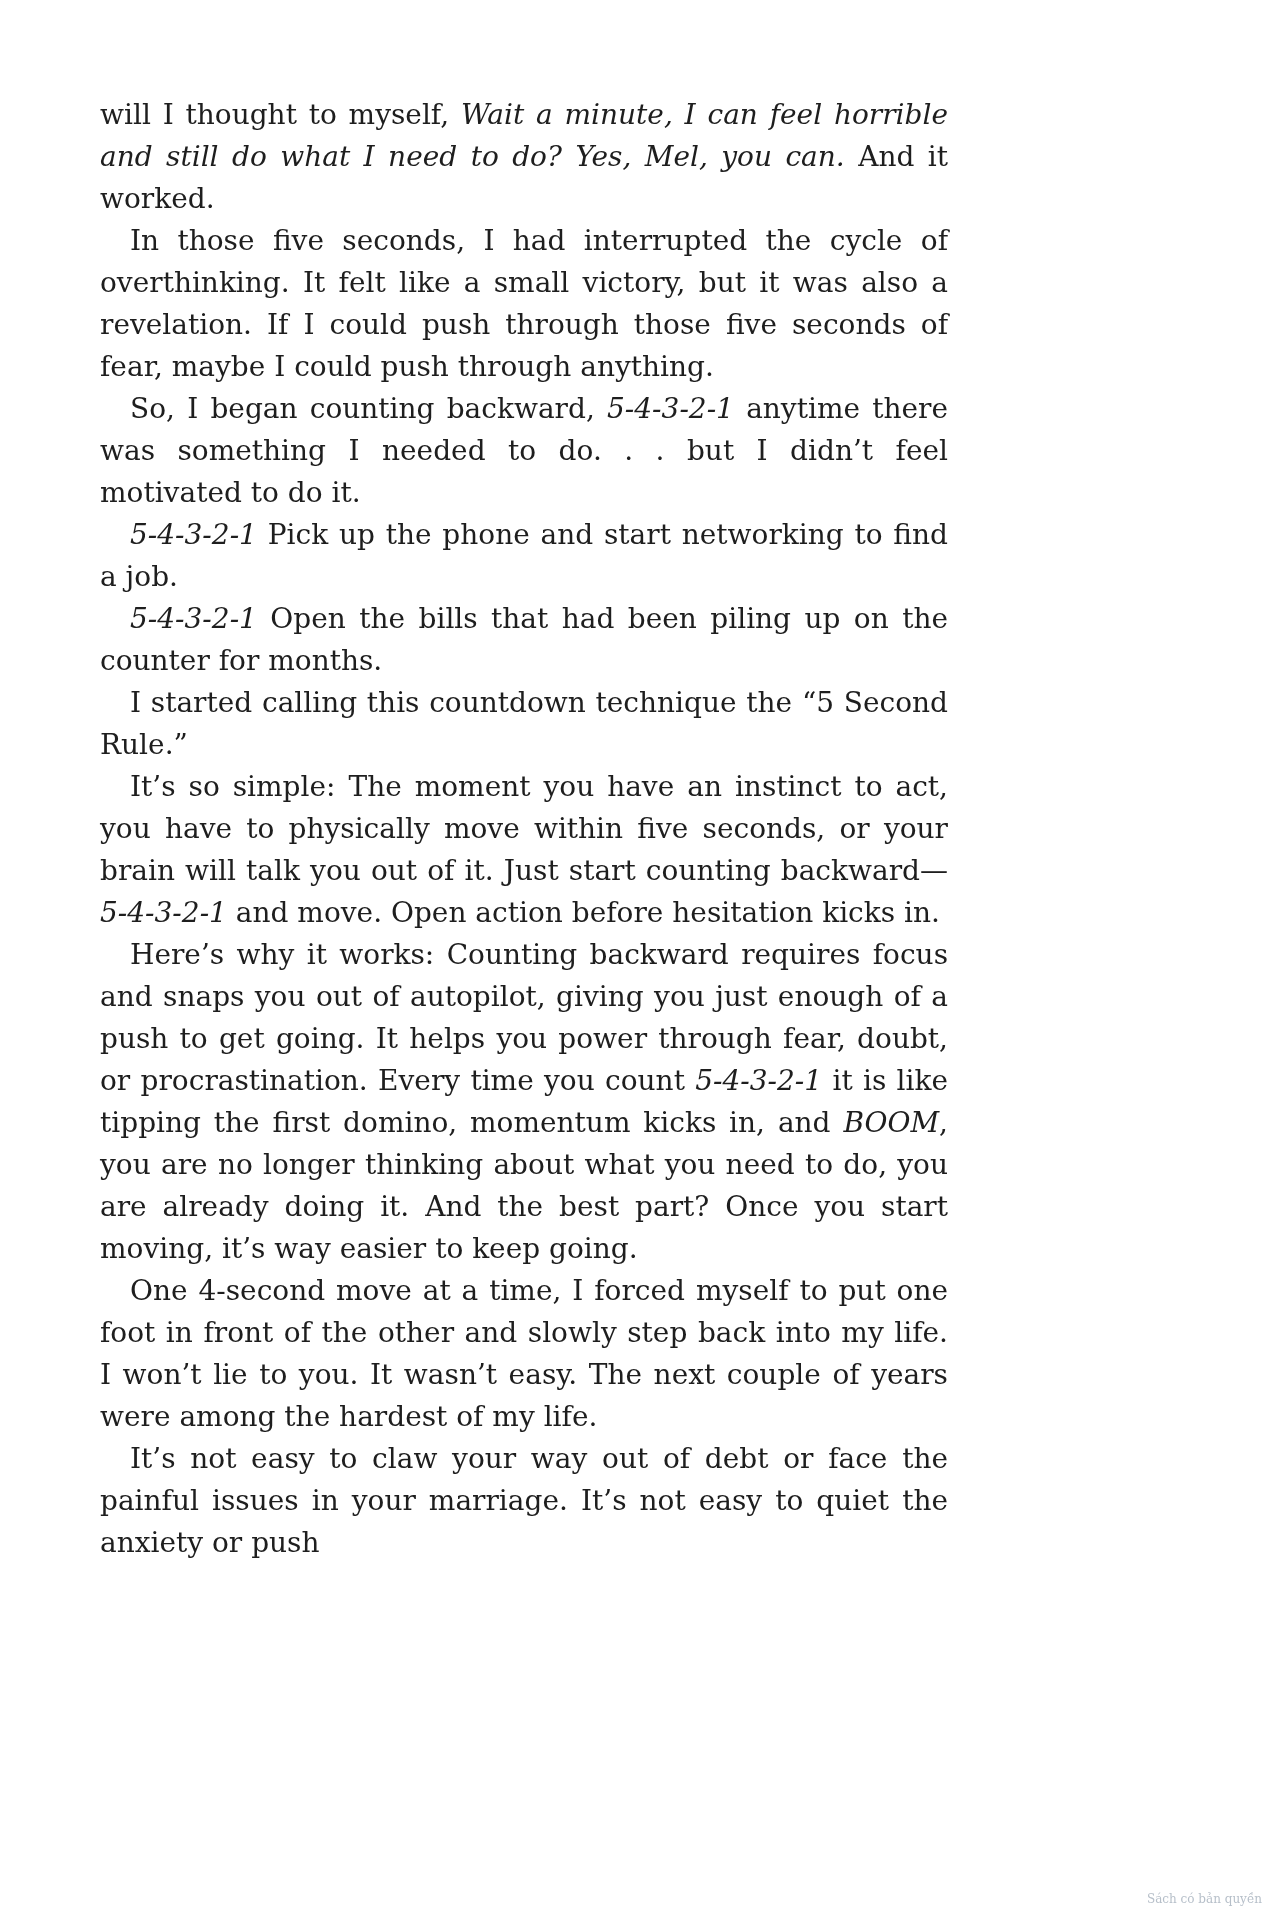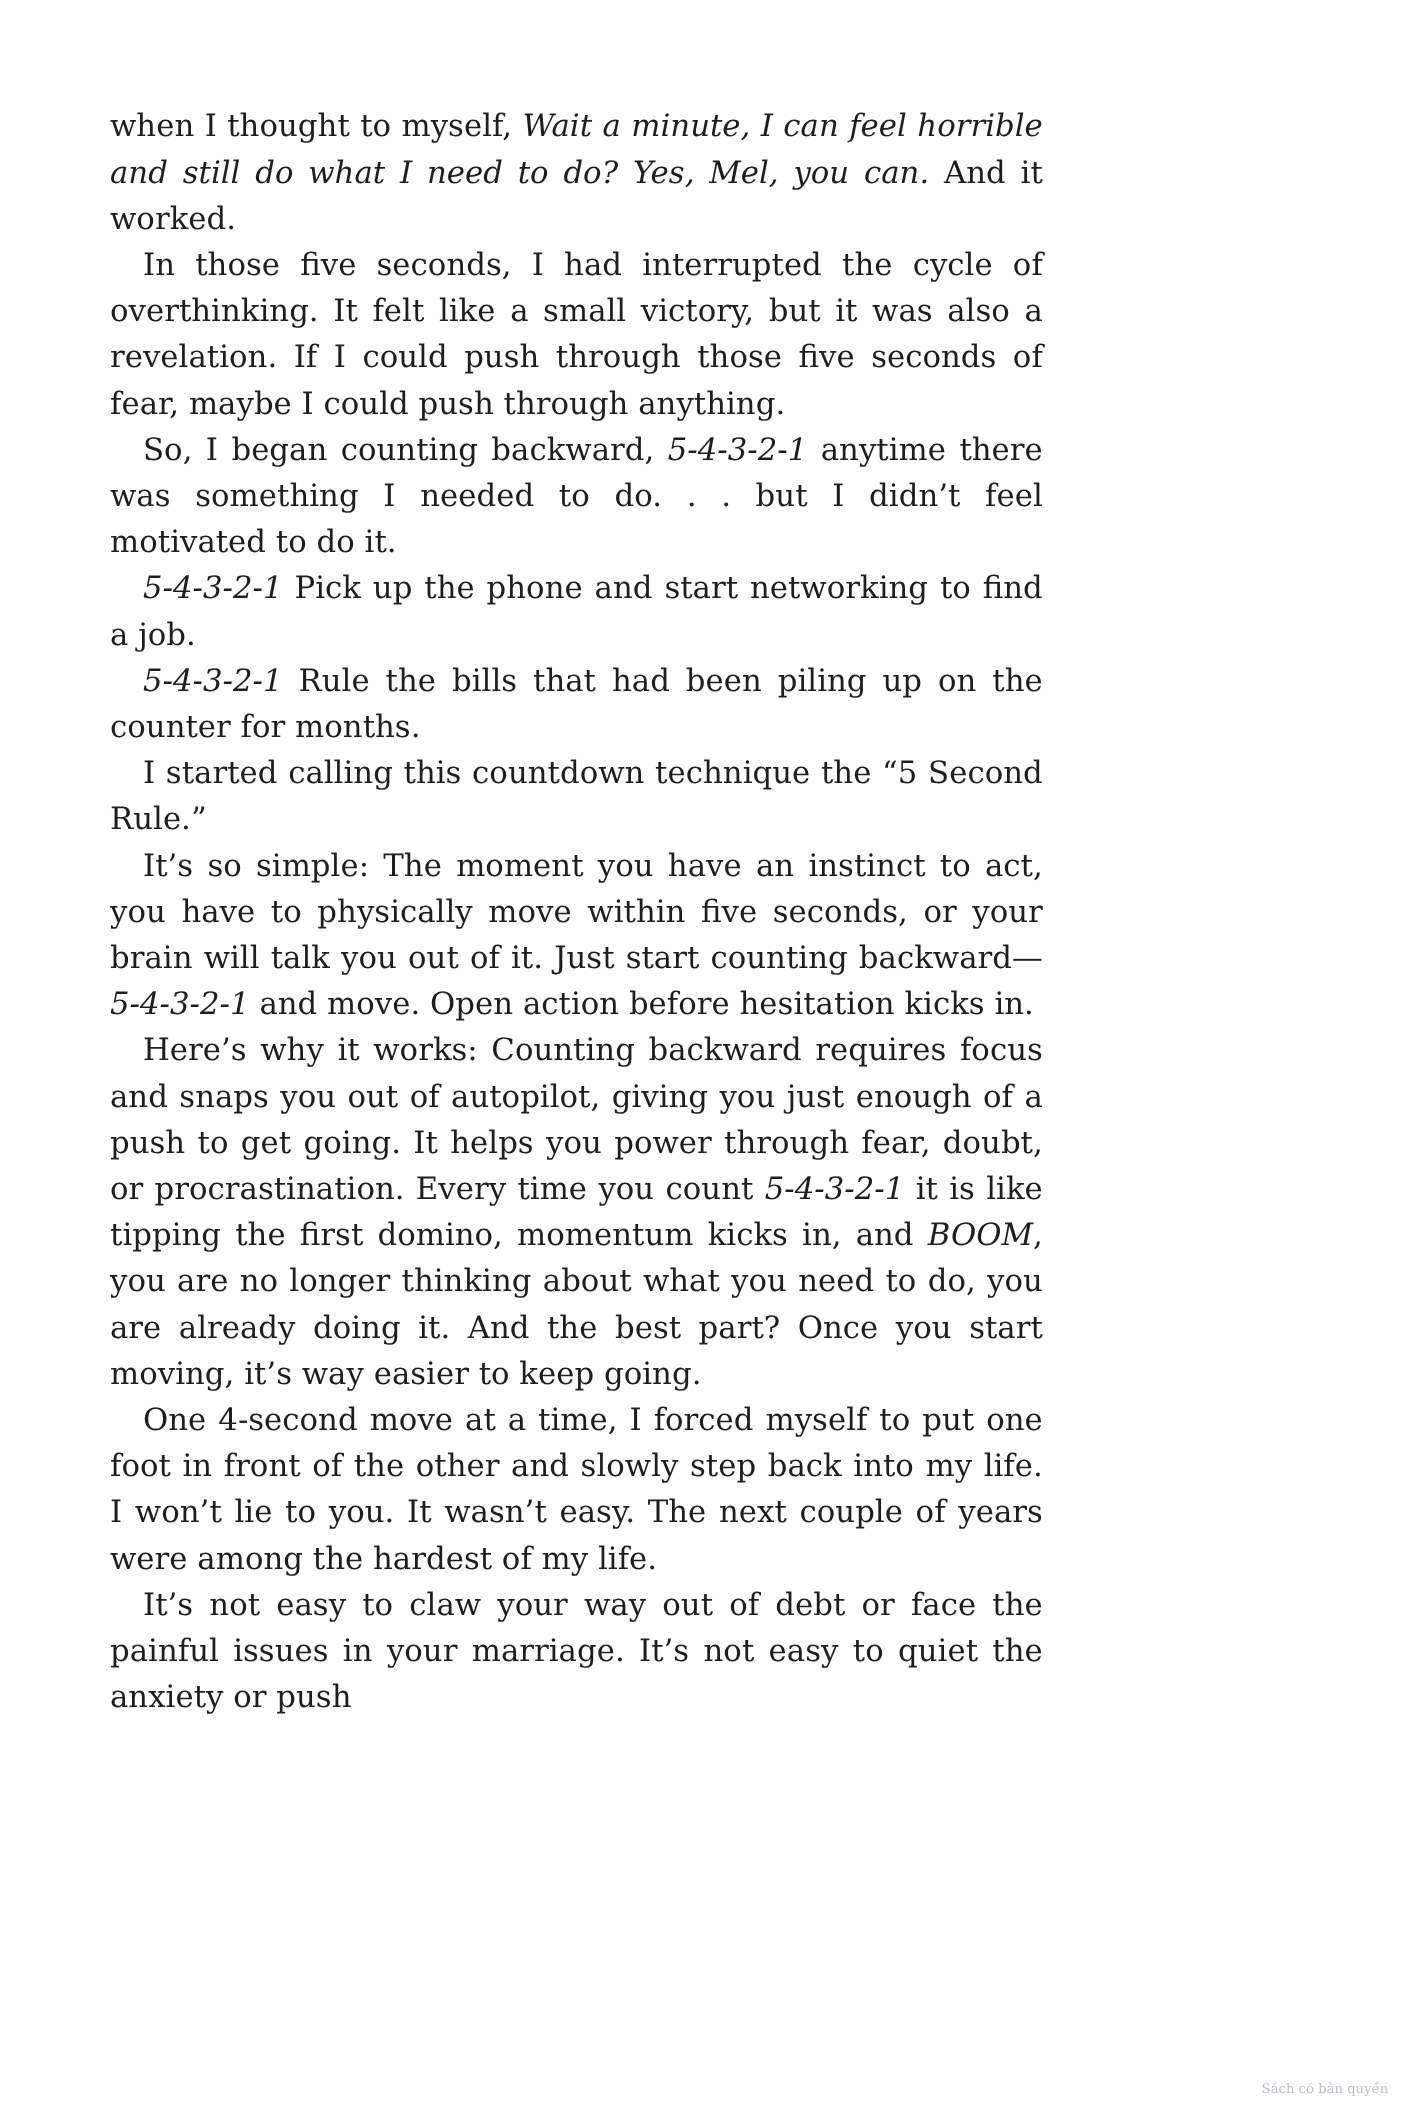--- a/index.html
+++ b/index.html
@@ -37,25 +37,25 @@
     bottom: 14px;
     font-size: 12px;
     color: #b6bfc9;
     font-family: "DejaVu Serif", "Liberation Serif", serif;
   }
 </style>
 </head>
 <body>
 
 <div class="text-block">
-    <p class="para"><span class="">when I thought to myself, </span><span class="italic">Wait a minute, I can feel horrible and still do what I need to do? Yes, Mel, you can.</span><span class=""> And it worked.</span></p>
+    <p class="para"><span class="">will I thought to myself, </span><span class="italic">Wait a minute, I can feel horrible and still do what I need to do? Yes, Mel, you can.</span><span class=""> And it worked.</span></p>
     <p class="para indent"><span class="">In those five seconds, I had interrupted the cycle of overthinking. It felt like a small victory, but it was also a revelation. If I could push through those five seconds of fear, maybe I could push through anything.</span></p>
     <p class="para indent"><span class="">So, I began counting backward, </span><span class="italic">5-4-3-2-1</span><span class=""> anytime there was something I needed to do. . . but I didn’t feel motivated to do it.</span></p>
     <p class="para indent"><span class="italic">5-4-3-2-1</span><span class=""> Pick up the phone and start networking to find a job.</span></p>
-    <p class="para indent"><span class="italic">5-4-3-2-1</span><span class=""> Rule the bills that had been piling up on the counter for months.</span></p>
+    <p class="para indent"><span class="italic">5-4-3-2-1</span><span class=""> Open the bills that had been piling up on the counter for months.</span></p>
     <p class="para indent"><span class="">I started calling this countdown technique the “5 Second Rule.”</span></p>
     <p class="para indent"><span class="">It’s so simple: The moment you have an instinct to act, you have to physically move within five seconds, or your brain will talk you out of it. Just start counting backward—</span><span class="italic">5-4-3-2-1</span><span class=""> and move. Open action before hesitation kicks in.</span></p>
     <p class="para indent"><span class="">Here’s why it works: Counting backward requires focus and snaps you out of autopilot, giving you just enough of a push to get going. It helps you power through fear, doubt, or procrastination. Every time you count </span><span class="italic">5-4-3-2-1</span><span class=""> it is like tipping the first domino, momentum kicks in, and </span><span class="italic">BOOM</span><span class="">, you are no longer thinking about what you need to do, you are already doing it. And the best part? Once you start moving, it’s way easier to keep going.</span></p>
     <p class="para indent"><span class="">One 4-second move at a time, I forced myself to put one foot in front of the other and slowly step back into my life. I won’t lie to you. It wasn’t easy. The next couple of years were among the hardest of my life.</span></p>
     <p class="para indent"><span class="">It’s not easy to claw your way out of debt or face the painful issues in your marriage. It’s not easy to quiet the anxiety or push</span></p>
   </div>
 
 <div class="watermark">Sách có bản quyền</div>
 
 </body></html>

